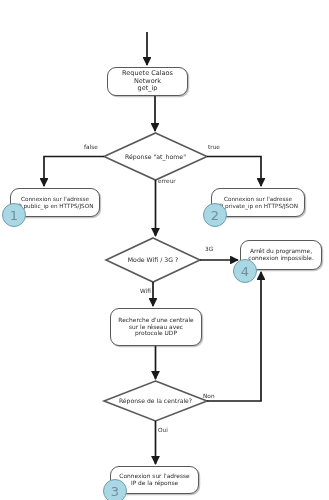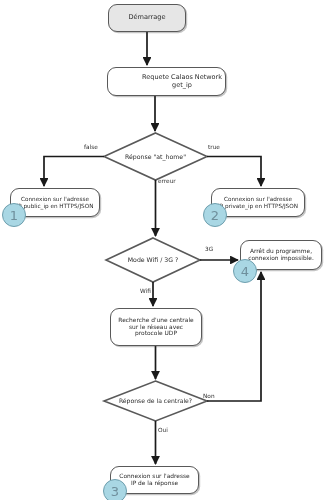--- a/index.html
+++ b/index.html
@@ -118,25 +118,22 @@
       <path d="M 153,282 L 153,306" marker-end="url(#arrow)"></path>
 
       <path d="M 155.5,346 L 155.5,379" marker-end="url(#arrow)"></path>
 
       <path d="M 207,401 L 261,401 L 261,272" marker-end="url(#arrow)"></path>
 
       <path d="M 155.5,421 L 155.5,464" marker-end="url(#arrow)"></path>
     </g>
   </svg>
 
-  <div class="node box start" style="left:108px; top:4px; width:78px; height:28px; font-size:6.6px;">
-    <span class="node-text">Démarrage</span>
-  </div>
-
-  <div class="node box" style="left:107px; top:67px; width:119px; height:29px; font-size:6.5px;justify-content:flex-end;">
+
+  <div class="node box" style="left:107px; top:67px; width:81px; height:29px; font-size:6.5px;">
     <span class="node-text">Requete Calaos Network
 get_ip</span>
   </div>
 
   <div class="node diamond" style="left:104px; top:133px; width:103px; height:47px; font-size:6.2px;">
     <span class="node-text">Réponse "at_home"</span>
   </div>
 
   <div class="node box" style="left:10px; top:188px; width:90px; height:29px; font-size:5.7px;">
     <span class="node-text">Connexion sur l'adresse

